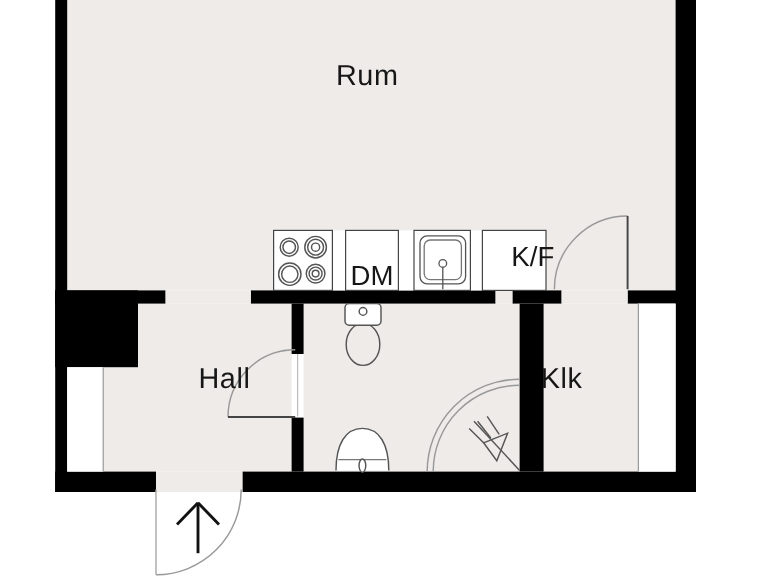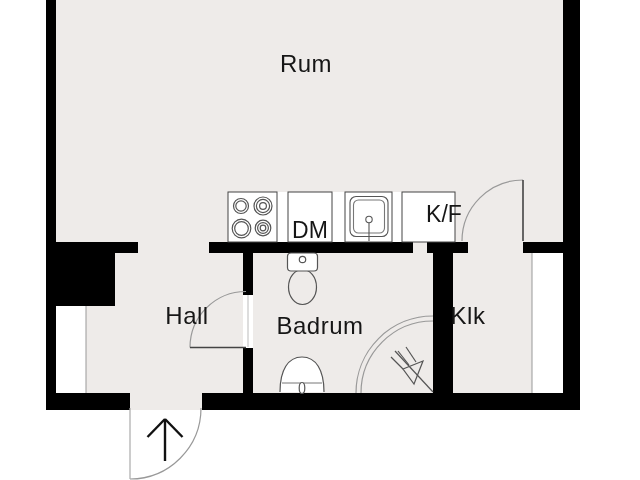--- a/index.html
+++ b/index.html
@@ -135,19 +135,18 @@
         <line x1="165" y1="461" x2="165" y2="420"></line>
         <line x1="165" y1="419" x2="147.5" y2="437"></line>
         <line x1="165" y1="419" x2="182.5" y2="437"></line>
       </g>
     </g>
 
   </svg>
 
   <div class="lbl" style="left:306px;top:64px;">Rum</div>
   <div class="lbl" style="left:159px;top:316px;margin-left:28px;">Hall</div>
-  <div class="lbl" style="left:320px;top:326px;">Badrum</div>
   <div class="lbl" style="left:468px;top:316px;">Klk</div>
 
   <div class="lbl small" style="left:310px;top:230px;">DM</div>
   <div class="lbl small" style="left:428px;top:214px;margin-left:16px;">K/F</div>
 
 </div>
 
 </body></html>

